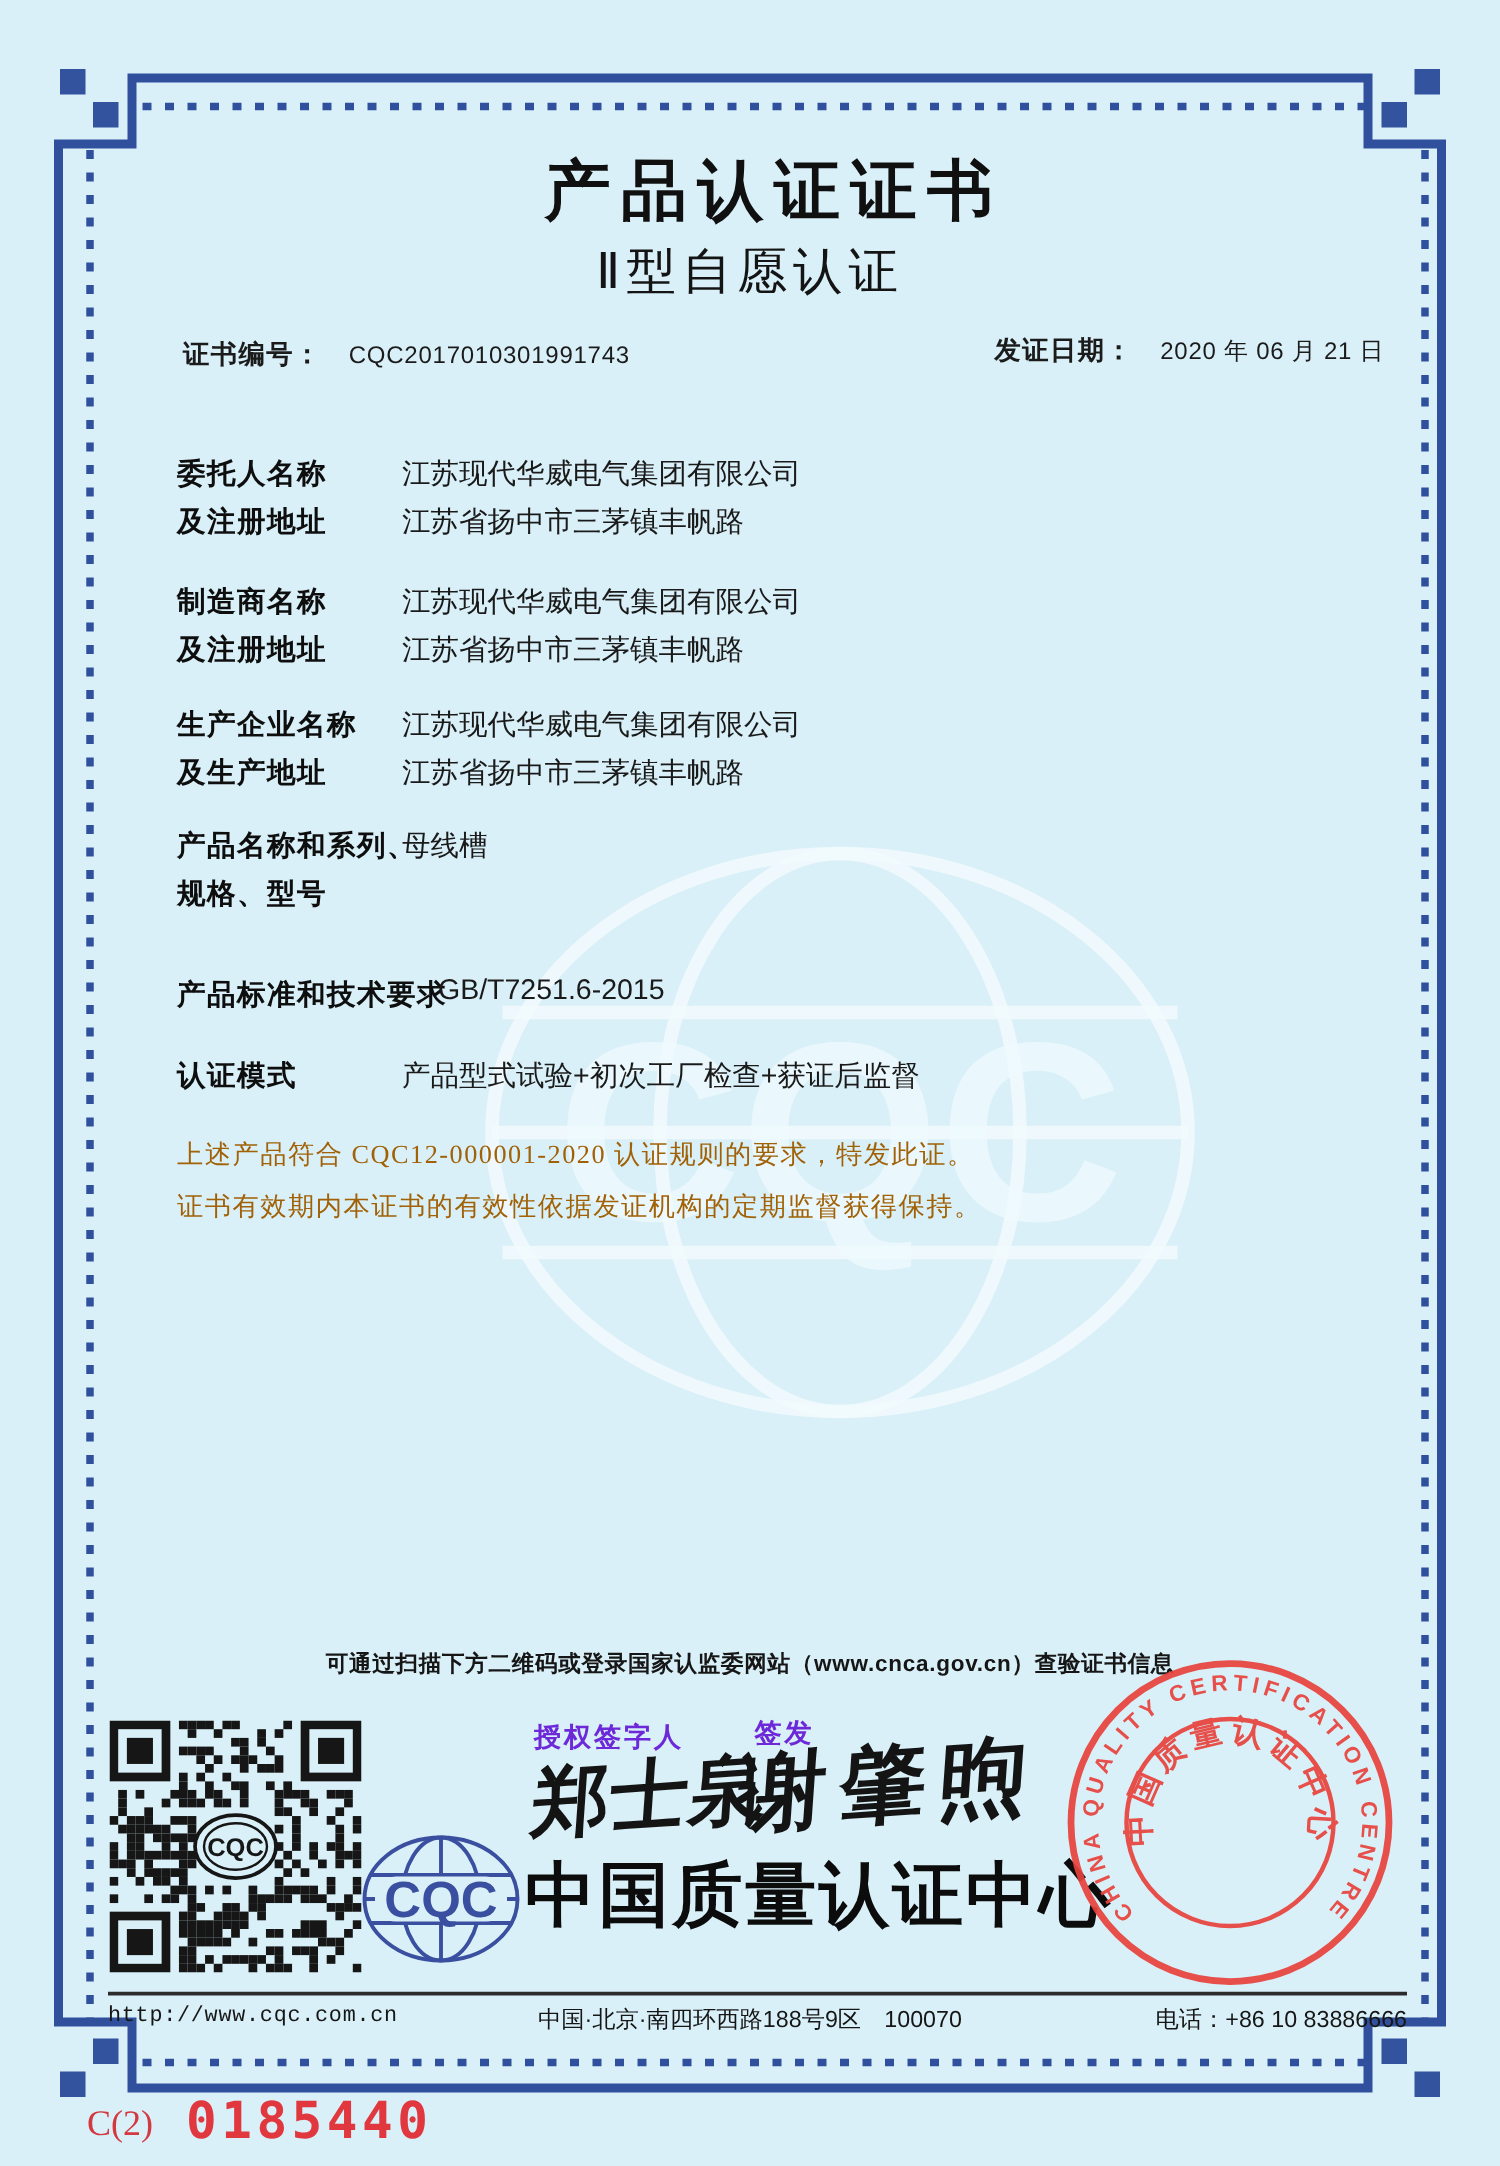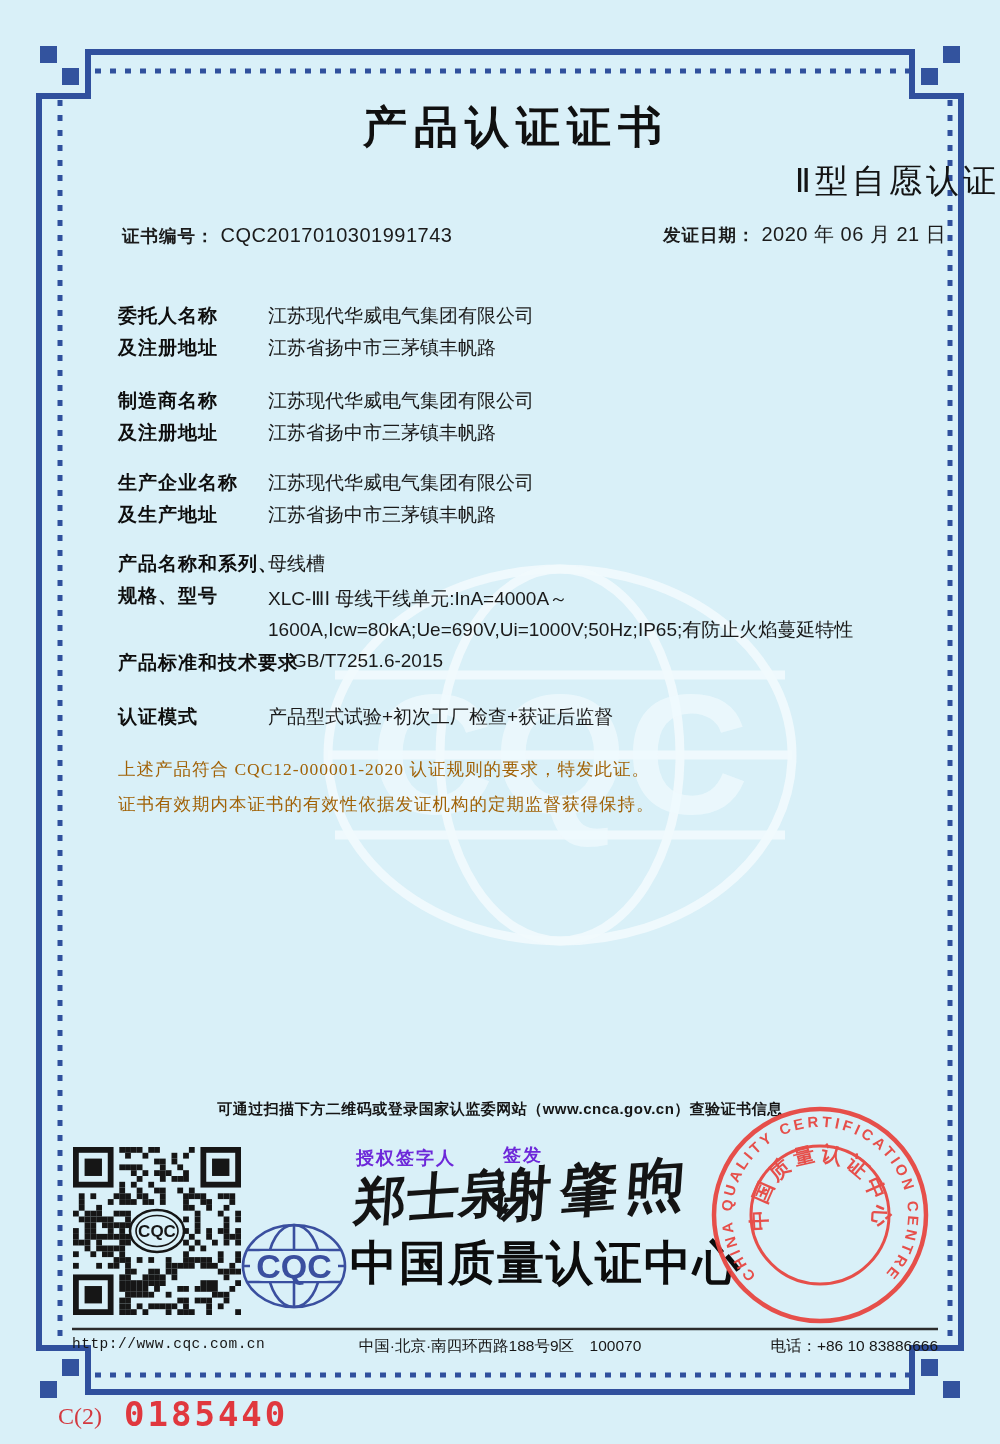--- a/index.html
+++ b/index.html
@@ -3,26 +3,26 @@
 <meta charset="utf-8">
 <style>
   html,body{margin:0;padding:0;background:#eef6fa;}
   .page{position:relative;width:1000px;height:1444px;background:#d9f0f8;
         font-family:"Liberation Sans",sans-serif;color:#1b1b1b;overflow:hidden;}
   .abs{position:absolute;}
   svg{display:block;}
   
   .title{left:0;right:0;top:98px;text-align:center;font-size:44px;font-weight:700;
          letter-spacing:7px;color:#101010;padding-left:32px;}
-  .subtitle{left:0;right:0;top:159px;text-align:right;font-size:33px;font-weight:500;
+  .subtitle{left:0;right:0;top:159px;text-align:center;font-size:33px;font-weight:500;
             letter-spacing:4px;font-family:"Liberation Serif",serif;color:#141414;}
   
   .meta-line{display:flex;align-items:baseline;white-space:nowrap;}
   .meta-label{font-family:"Liberation Serif",serif;font-weight:700;font-size:17.5px;letter-spacing:1px;}
-  .meta-value{font-size:20px;font-weight:500;letter-spacing:0.5px;margin-left:6px;}
+  .meta-value{font-size:16px;font-weight:500;letter-spacing:0.5px;margin-left:18px;}
   .cert-no{left:122px;top:224px;}
   .issue-date{left:663px;top:221px;}
   .valid-date{left:663px;top:255px;}
   
   .flabel{left:118px;font-size:19px;font-weight:700;letter-spacing:1px;color:#0e0e0e;white-space:nowrap;}
   .fvalue{left:268px;font-size:19px;color:#1a1a1a;white-space:nowrap;}
   .fvalue.wrap{white-space:normal;width:682px;line-height:31px;}
   
   .statement{left:118px;font-family:"Liberation Serif",serif;font-size:17.5px;
              letter-spacing:1px;color:#a16207;white-space:nowrap;}
@@ -101,21 +101,20 @@
   <div class="abs fvalue" style="top:420px">江苏省扬中市三茅镇丰帆路</div>
 
   <div class="abs flabel" style="top:470px">生产企业名称</div>
   <div class="abs flabel" style="top:502px">及生产地址</div>
   <div class="abs fvalue" style="top:470px">江苏现代华威电气集团有限公司</div>
   <div class="abs fvalue" style="top:502px">江苏省扬中市三茅镇丰帆路</div>
 
   <div class="abs flabel" style="top:551px">产品名称和系列、</div>
   <div class="abs flabel" style="top:583px">规格、型号</div>
   <div class="abs fvalue" style="top:551px">母线槽</div>
-  <div class="abs fvalue wrap" style="top:583px">XLC-ⅢⅠ 母线干线单元:InA=4000A～1600A,Icw=80kA;Ue=690V,Ui=1000V;50Hz;IP65;有防止火焰蔓延特性</div>
 
   <div class="abs flabel" style="top:650px">产品标准和技术要求</div>
   <div class="abs fvalue" style="top:650px;left:292px">GB/T7251.6-2015</div>
 
   <div class="abs flabel" style="top:704px">认证模式</div>
   <div class="abs fvalue" style="top:704px">产品型式试验+初次工厂检查+获证后监督</div>
 
   <div class="abs statement" style="top:757px">上述产品符合 CQC12-000001-2020 认证规则的要求，特发此证。</div>
   <div class="abs statement" style="top:792px">证书有效期内本证书的有效性依据发证机构的定期监督获得保持。</div>
 

